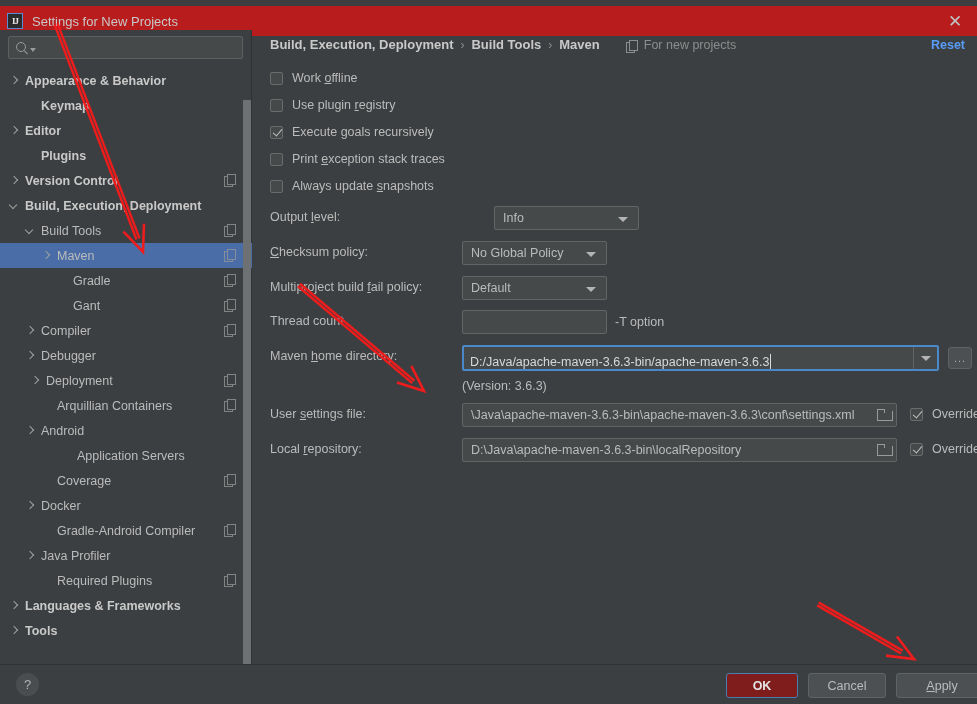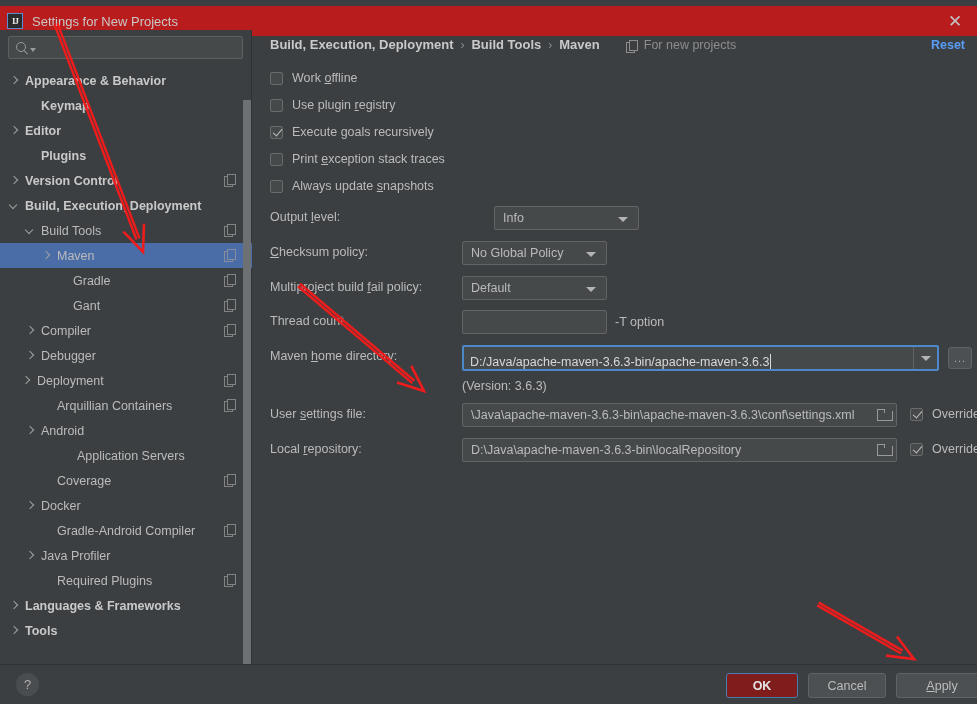--- a/index.html
+++ b/index.html
@@ -347,21 +347,21 @@
         </div>
         <div class="tree-row" style="padding-left: 24px;">
           <span class="arrow right"></span>
           <span class="tree-label" style="margin-left: 5px;">Compiler</span>
           <span class="copy-icon"></span>
         </div>
         <div class="tree-row" style="padding-left: 24px;">
           <span class="arrow right"></span>
           <span class="tree-label" style="margin-left: 5px;">Debugger</span>
         </div>
-        <div class="tree-row" style="padding-left: 20px;">
+        <div class="tree-row" style="padding-left: 29px;">
           <span class="arrow right"></span>
           <span class="tree-label" style="margin-left: 5px;">Deployment</span>
           <span class="copy-icon"></span>
         </div>
         <div class="tree-row" style="padding-left: 40px;">
           <span class="arrow"></span>
           <span class="tree-label" style="margin-left: 5px;">Arquillian Containers</span>
           <span class="copy-icon"></span>
         </div>
         <div class="tree-row" style="padding-left: 24px;">

